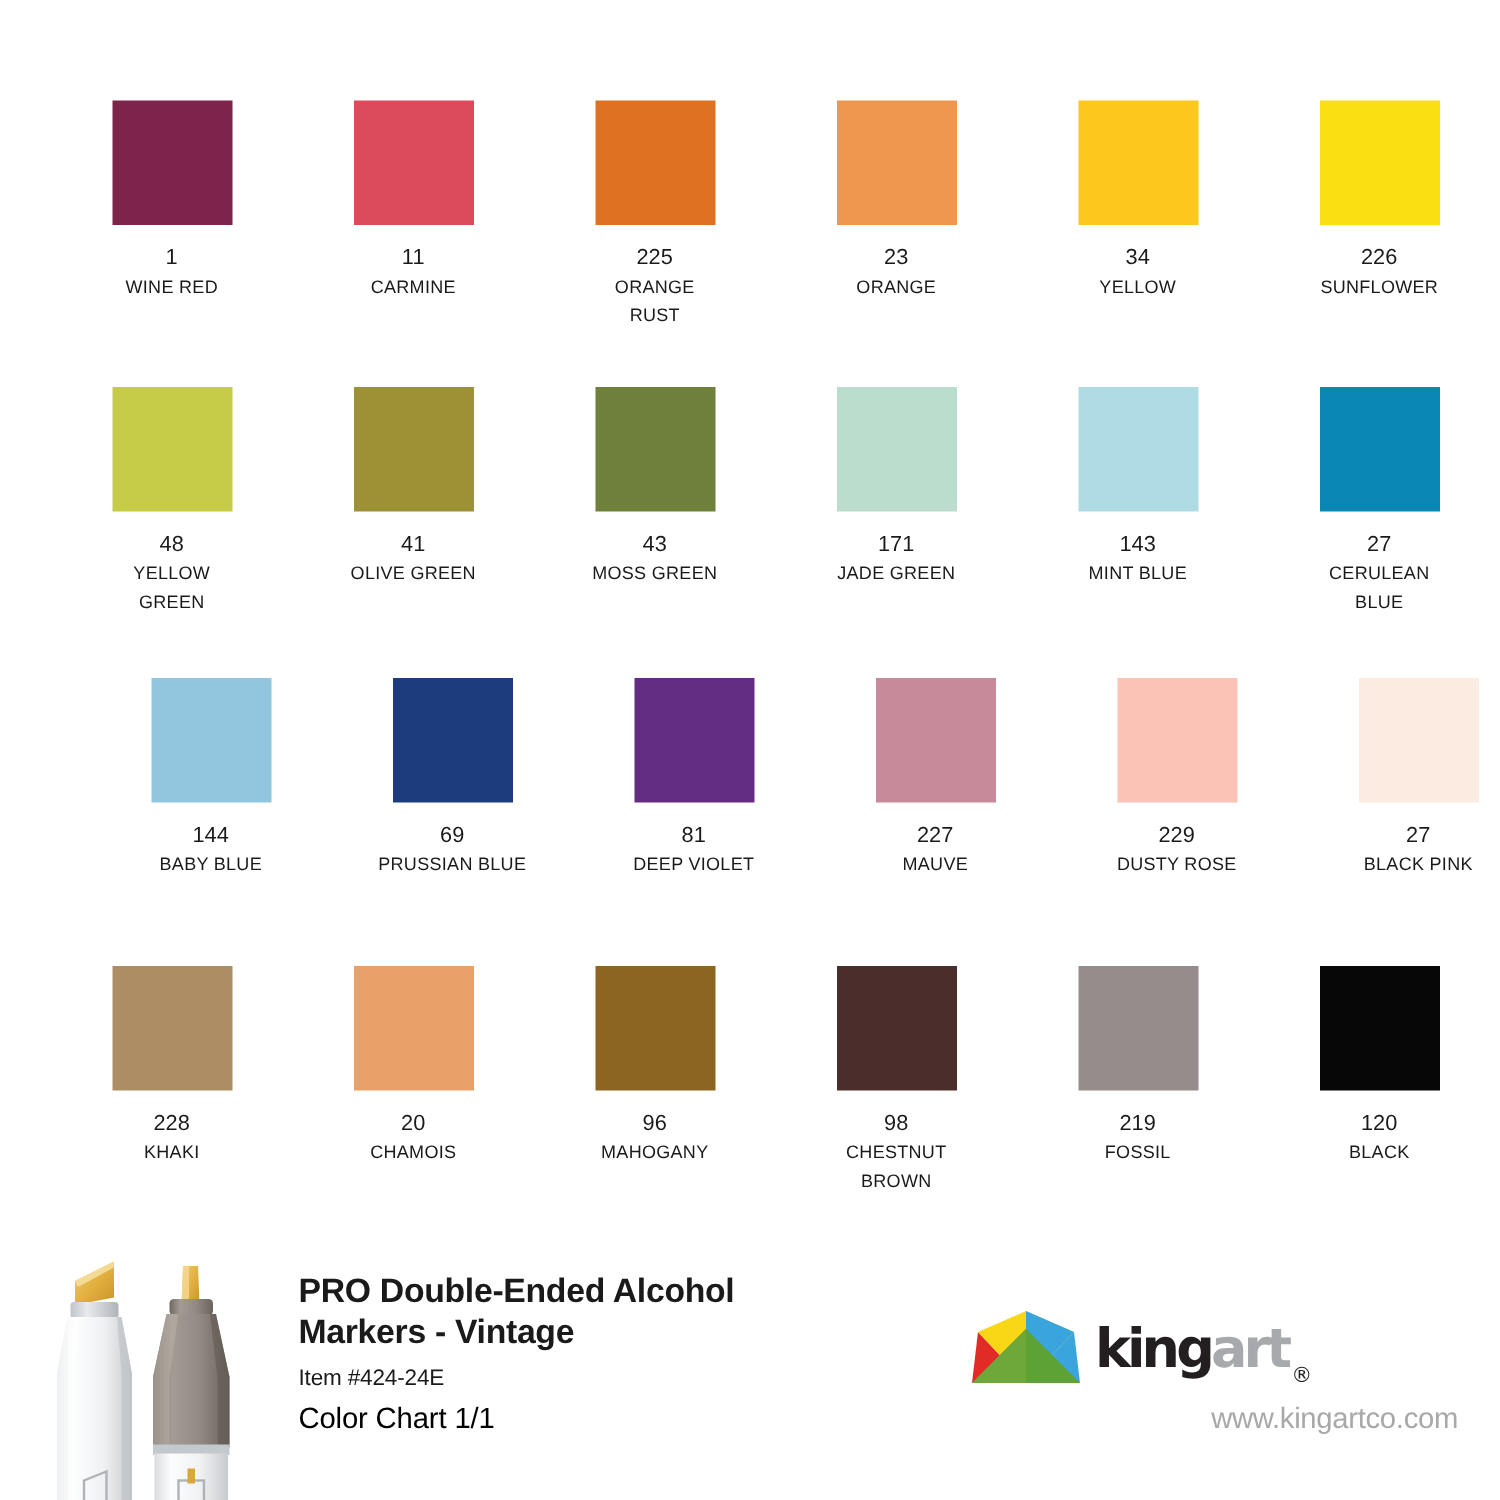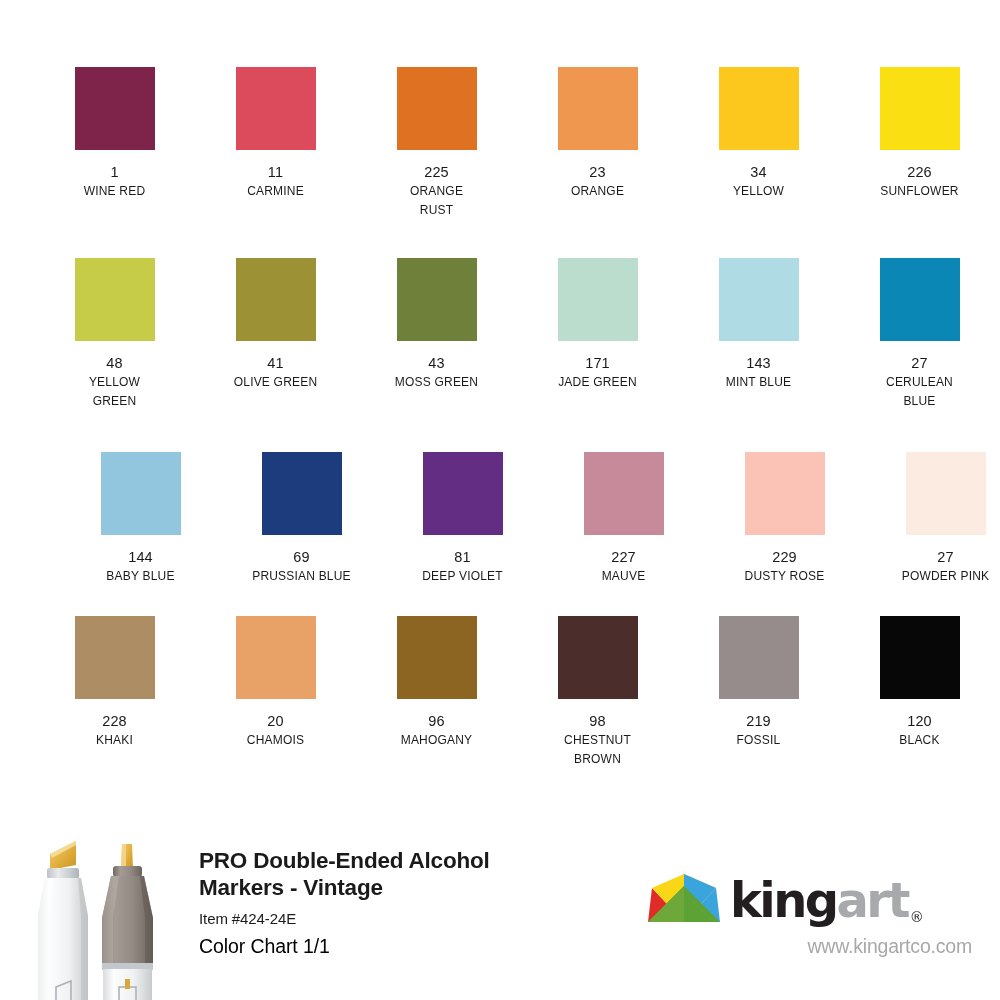--- a/index.html
+++ b/index.html
@@ -26,21 +26,21 @@
   }
   .swatch-row {
     position: absolute;
     left: 0;
     width: 1000px;
     display: flex;
   }
   .swatch-row.r0 { top: 67px; }
   .swatch-row.r1 { top: 258px; }
   .swatch-row.r2 { top: 452px; padding-left: 26px; }
-  .swatch-row.r3 { top: 616px; }
+  .swatch-row.r3 { top: 644px; }
 
   .swatch-cell {
     width: 156px;
     margin-left: 15px;
     margin-right: 15px;
     display: flex;
     flex-direction: column;
     align-items: center;
   }
   .swatch-cell:first-child { margin-left: 49px; }
@@ -135,21 +135,21 @@
     display: block;
     margin-right: 8px;
   }
   #brand-wordmark {
     font-size: 0;
     line-height: 0;
     position: relative;
     top: 2px;
   }
   .wm {
-    font-size: 48px;
+    font-size: 36px;
     line-height: 52px;
     font-weight: bold;
     letter-spacing: -2.6px;
     font-family: "DejaVu Sans", sans-serif;
   }
   .wm-king { color: #231f20; }
   .wm-art  { color: #a7a9ac; }
   .wm-reg {
     font-size: 14px;
     line-height: 14px;
@@ -266,21 +266,21 @@
       <div class="swatch-name">MAUVE</div>
     </div>
     <div class="swatch-cell">
       <span class="swatch-chip" style="background: rgb(250, 195, 181);"></span>
       <div class="swatch-code">229</div>
       <div class="swatch-name">DUSTY ROSE</div>
     </div>
     <div class="swatch-cell">
       <span class="swatch-chip" style="background: rgb(252, 235, 224);"></span>
       <div class="swatch-code">27</div>
-      <div class="swatch-name">POWDER PINK</div>
+      <div class="swatch-name">BLACK PINK</div>
     </div>
   </div>
 
   <div class="swatch-row r3">
     <div class="swatch-cell">
       <span class="swatch-chip" style="background: rgb(173, 141, 100);"></span>
       <div class="swatch-code">228</div>
       <div class="swatch-name">KHAKI</div>
     </div>
     <div class="swatch-cell">

